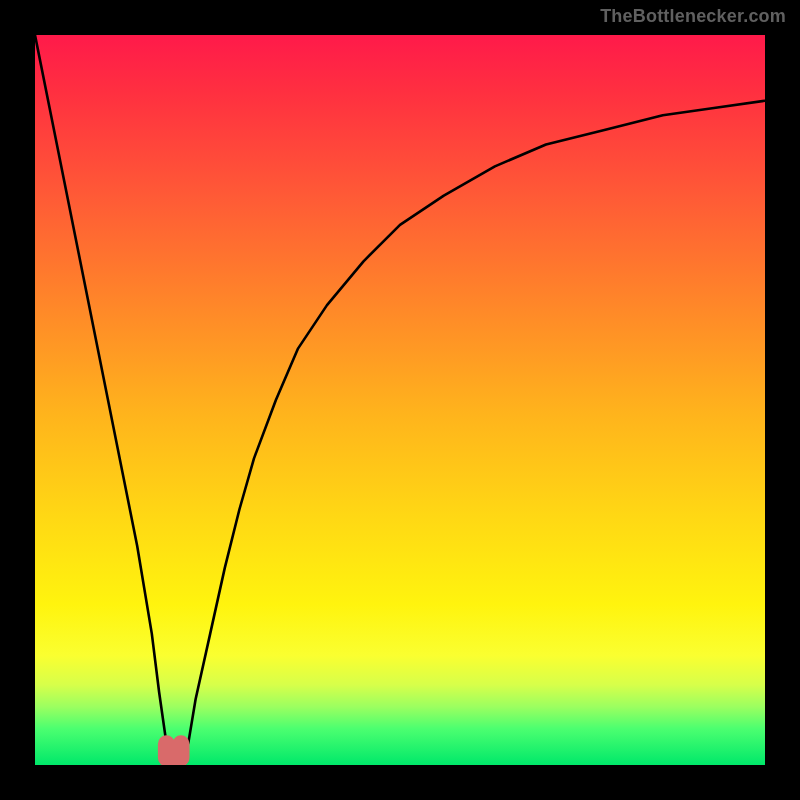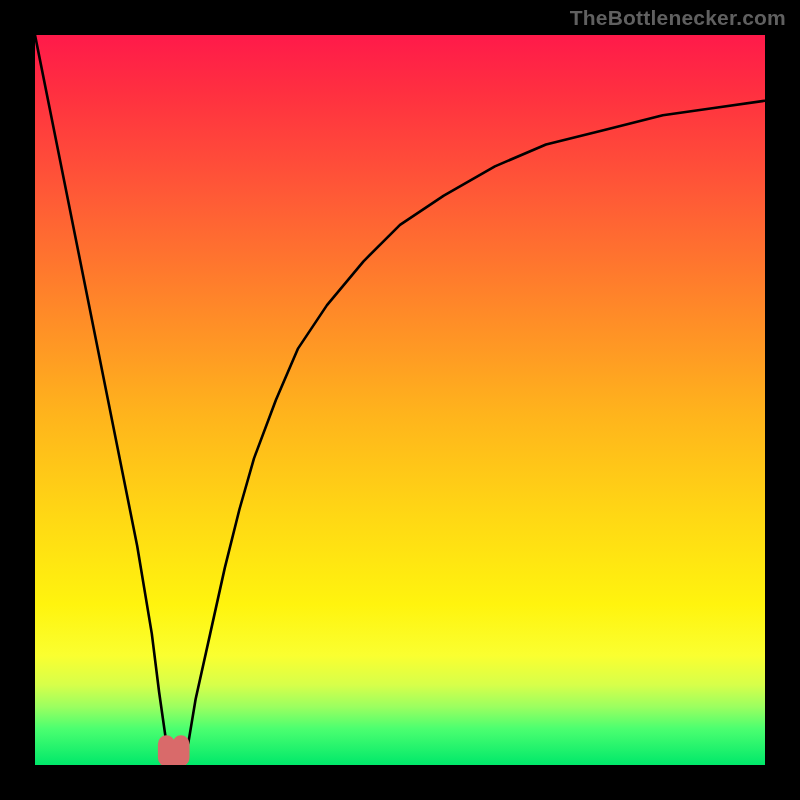--- a/index.html
+++ b/index.html
@@ -49,21 +49,21 @@
     inset: 0;
     width: 730px;
     height: 730px;
     display: block;
   }
   .watermark {
     position: absolute;
     top: 6px;
     right: 14px;
     font-family: Arial, Helvetica, sans-serif;
-    font-size: 21px;
+    font-size: 18px;
     font-weight: 600;
     color: #606060;
     letter-spacing: 0.2px;
     user-select: none;
   }
 </style>
 </head>
 <body>
 
 <div class="frame">

